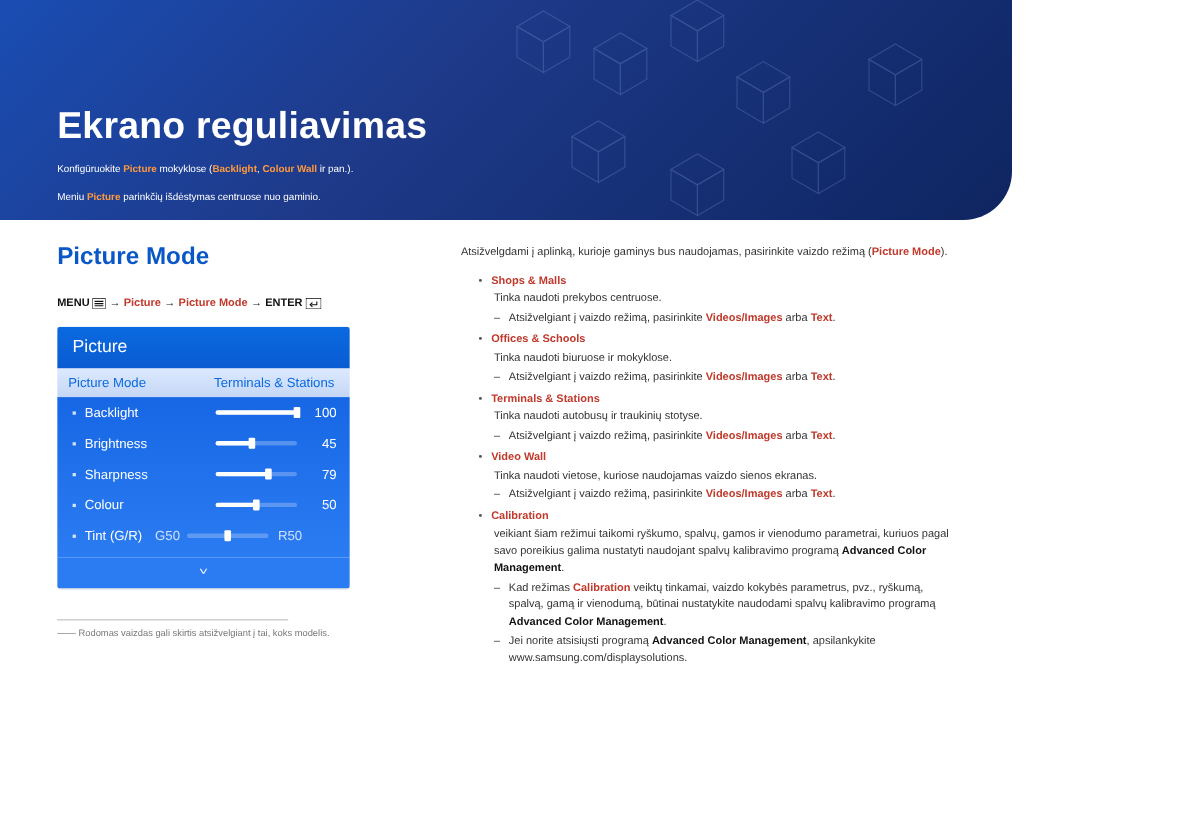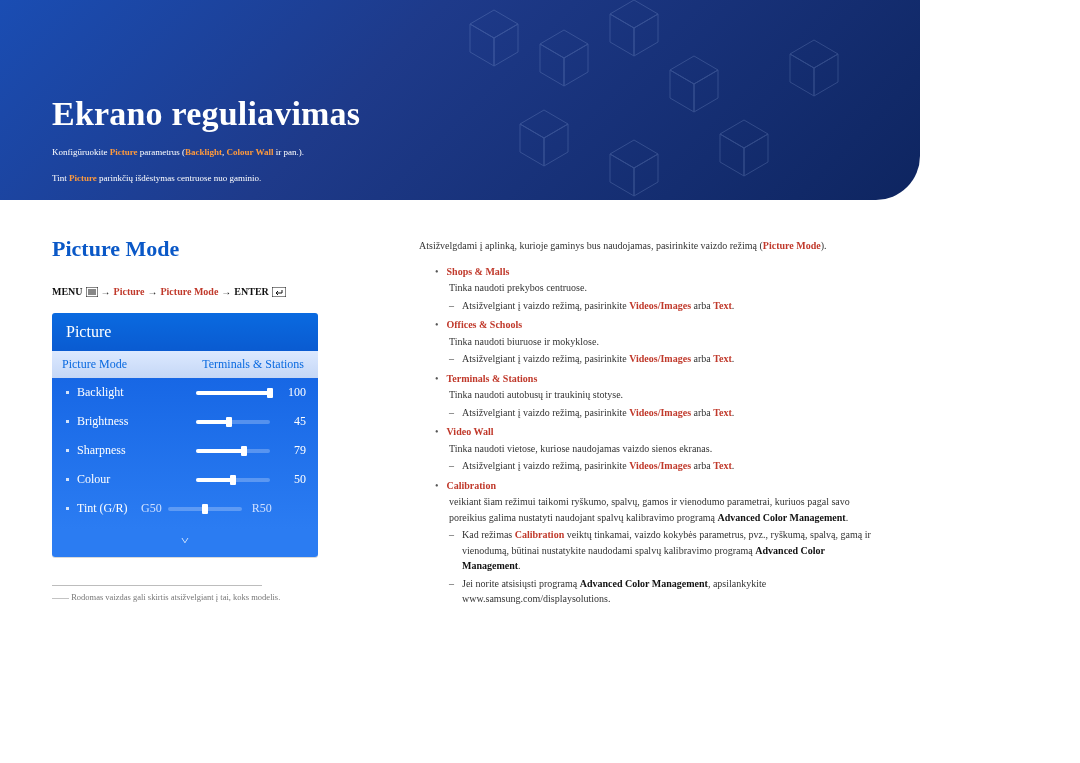--- a/index.html
+++ b/index.html
@@ -1,37 +1,37 @@
 <!DOCTYPE html>
 <html><head>
 <meta charset="utf-8">
 <style>
   * { margin: 0; padding: 0; box-sizing: border-box; }
   html, body { width: 1080px; height: 763px; font-family: "Segoe UI", Arial, sans-serif; font-size: 10px; color: #333; background: #fff; }
-  .page { position: relative; width: 920px; height: 763px; overflow: hidden; font-family: Liberation Serif, serif; }
+  .page { position: relative; width: 920px; height: 763px; overflow: hidden; }
 
   
   .banner {
     position: relative;
     height: 200px;
     background: linear-gradient(135deg, #1a4db3 0%, #1e3a8a 40%, #0e2560 100%);
     color: #fff;
     padding: 95px 52px 0 52px;
     border-bottom-right-radius: 44px;
     overflow: hidden;
   }
   
   .cubes { position: absolute; top: 0; right: 40px; bottom: 0; width: 420px; opacity: 0.22; pointer-events: none; }
   .cubes svg { width: 100%; height: 100%; }
   .banner h1 { font-size: 34px; font-weight: 700; letter-spacing: .2px; }
   .banner p { margin-top: 12px; font-size: 9px; line-height: 1.6; }
   .banner .orange { color: #ff9a3c; font-weight: 600; }
 
   
-  .body { display: flex; padding: 36px 48px 0 52px; gap: 34px; }
+  .body { display: flex; padding: 20px 48px 0 52px; gap: 34px; }
   .col-left { width: 300px; }
   .col-right { flex: 1; padding-top: 2px; margin-left: 33px; }
 
   .section-title { color: #0a58c7; font-size: 22px; font-weight: 600; margin-bottom: 24px; }
 
   .breadcrumb { font-weight: 700; font-size: 10px; color: #111; margin-bottom: 16px; display: flex; align-items: center; gap: 3px; flex-wrap: wrap; }
   .breadcrumb .hl { color: #c0392b; font-weight: 700; }
   .crumb-icon { display: inline-flex; vertical-align: middle; }
 
   
@@ -135,24 +135,24 @@
         <g transform="translate(150,140)">
               <path d="M0 14 L24 0 L48 14 L24 28 Z"></path>
               <path d="M0 14 L0 42 L24 56 L24 28 Z"></path>
               <path d="M48 14 L48 42 L24 56 L24 28 Z"></path>
             </g>
       </g>
     </svg>
   </div>
   <h1>Ekrano reguliavimas</h1>
   <p>
-    <span>Konfigūruokite </span><span class="orange">Picture</span><span> parametrus (</span><span class="orange">Backlight</span><span>, </span><span class="orange">Colour Wall</span><span> ir pan.).</span>
+    <span>Konfigūruokite </span><span class="orange">Picture</span><span> mokyklose (</span><span class="orange">Backlight</span><span>, </span><span class="orange">Colour Wall</span><span> ir pan.).</span>
   </p>
   <p>
-    <span>Tint </span><span class="orange">Picture</span><span> parinkčių išdėstymas centruose nuo gaminio.</span>
+    <span>Meniu </span><span class="orange">Picture</span><span> parinkčių išdėstymas centruose nuo gaminio.</span>
   </p>
 </div>
 
 <div class="body">
   <div class="col-left">
     <div class="section-title">Picture Mode</div>
 
     <div class="breadcrumb">
       <span>MENU</span>
       <span class="crumb-icon">

